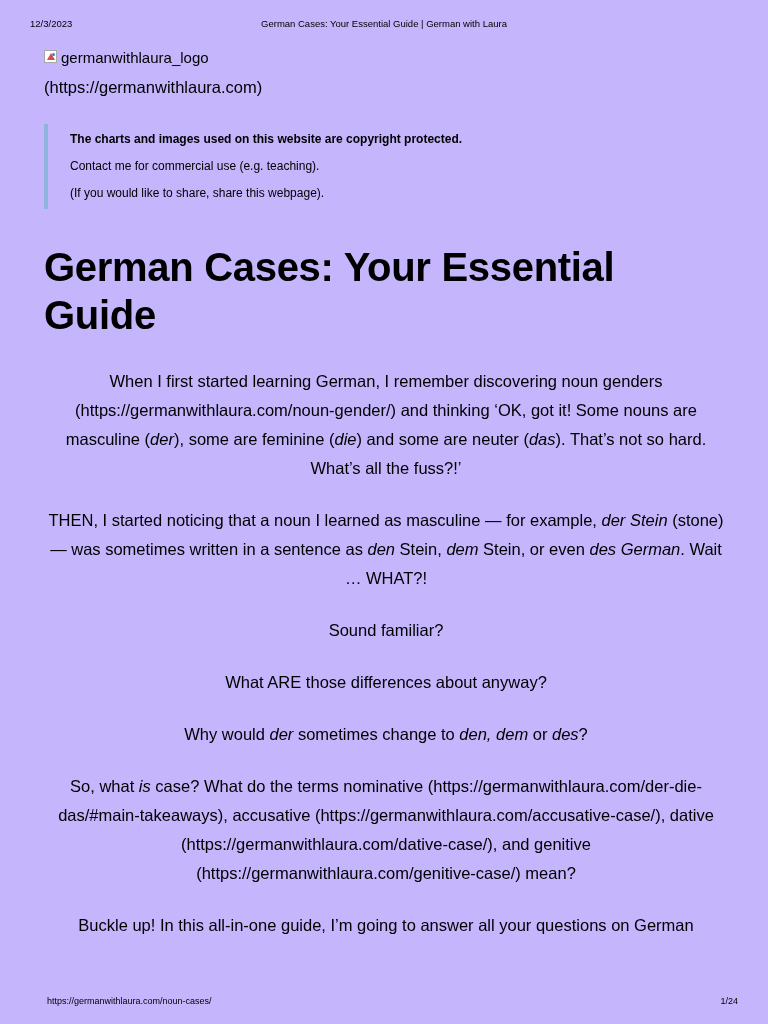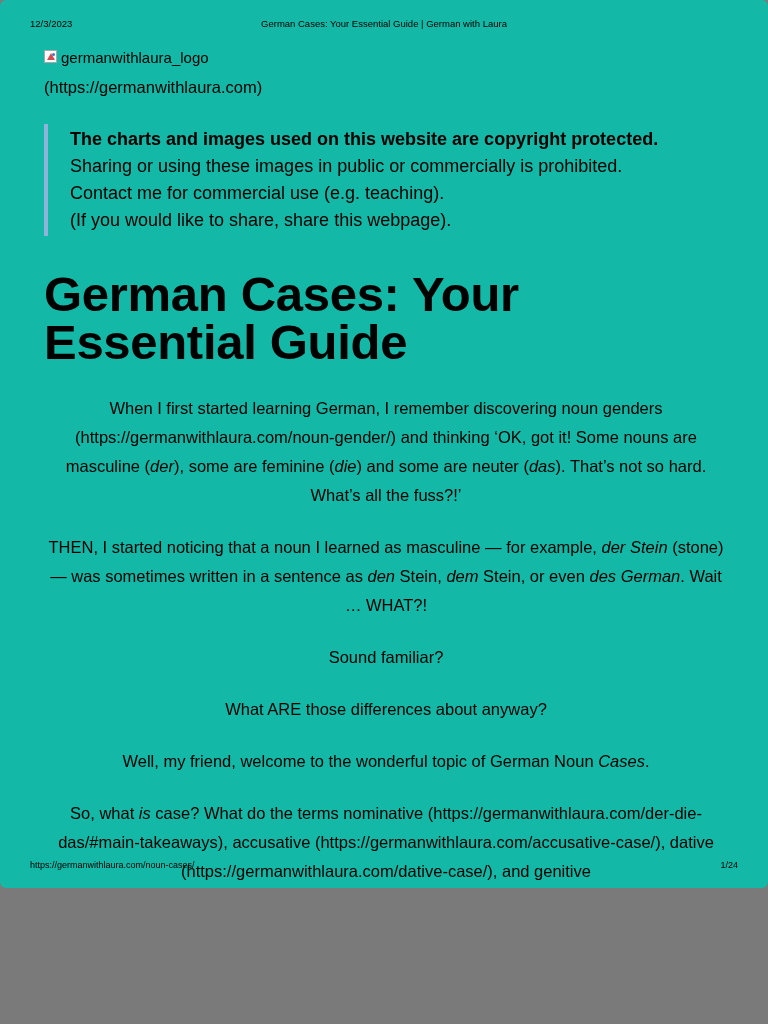--- a/index.html
+++ b/index.html
@@ -5,26 +5,25 @@
   html, body {
     margin: 0;
     padding: 0;
     background: #7a7a7a;
   }
   body {
     font-family: "Liberation Sans", sans-serif;
   }
   .page {
     width: 768px;
-    height: 888px;
-    background: #14b8a6;
+    height: 1024px;
+    background: #c4b5fd;
     position: relative;
     box-sizing: border-box;
     overflow: hidden;
-    border-radius: 6px;
   }
 
   
   .print-header {
     position: absolute;
     top: 18px;
     left: 0;
     right: 0;
     height: 16px;
     font-size: 9.5px;
@@ -50,21 +49,21 @@
     position: absolute;
     bottom: 14px;
     left: 0;
     right: 0;
     height: 14px;
     font-size: 9px;
     color: #000;
   }
   .print-footer .pf-url {
     position: absolute;
-    left: 30px;
+    left: 47px;
     top: 0;
     text-align: center;
   }
   .print-footer .pf-page {
     position: absolute;
     right: 30px;
     top: 0;
   }
 
   
@@ -125,31 +124,31 @@
     line-height: 22px;
   }
 
   
   .callout {
     margin-top: 26px;
     border-left: 4px solid #8fb4d9;
     padding: 2px 0 2px 22px;
   }
   .callout .line {
-    font-size: 18px;
+    font-size: 12px;
     line-height: 27px;
     color: #000;
   }
   .callout .line.bold {
     font-weight: bold;
   }
 
   
   h1.article-title {
-    font-size: 49px;
+    font-size: 40px;
     line-height: 48px;
     font-weight: bold;
     margin: 34px 0 0 0;
     letter-spacing: -0.3px;
     color: #000;
   }
 
   
   p.body {
     font-size: 16.5px;
@@ -178,37 +177,36 @@
     <div class="logo-block">
       <span class="broken-img">
         <span class="bi-glyph"></span>
         <span>germanwithlaura_logo</span>
       </span>
       <div class="logo-url">(https://germanwithlaura.com)</div>
     </div>
 
     <div class="callout">
       <div class="line bold">The charts and images used on this website are copyright protected.</div>
-      <div class="line">Sharing or using these images in public or commercially is prohibited.</div>
       <div class="line">Contact me for commercial use (e.g. teaching).</div>
       <div class="line">(If you would like to share, share this webpage).</div>
     </div>
 
     <h1 class="article-title">German Cases: Your Essential Guide</h1>
 
     <p class="body first"><span>When I first started learning German, I remember discovering noun genders (https://germanwithlaura.com/noun-gender/) and thinking ‘OK, got it! Some nouns are masculine (</span><span class="i">der</span><span>), some are feminine (</span><span class="i">die</span><span>) and some are neuter (</span><span class="i">das</span><span>). That’s not so hard. What’s all the fuss?!’</span></p>
 
     <p class="body"><span>THEN, I started noticing that a noun I learned as masculine — for example, </span><span class="i">der Stein</span><span> (stone) — was sometimes written in a sentence as </span><span class="i">den</span><span> Stein, </span><span class="i">dem</span><span> Stein, or even </span><span class="i">des German</span><span>. Wait … WHAT?!</span></p>
 
     <p class="body">Sound familiar?</p>
 
     <p class="body">What ARE those differences about anyway?</p>
 
-
-    <p class="body"><span>Well, my friend, welcome to the wonderful topic of German Noun </span><span class="i">Cases</span><span>.</span></p>
+    <p class="body"><span>Why would </span><span class="i">der</span><span> sometimes change to </span><span class="i">den, dem</span><span> or </span><span class="i">des</span><span>?</span></p>
+
 
     <p class="body"><span>So, what </span><span class="i">is</span><span> case? What do the terms nominative (https://germanwithlaura.com/der-die-das/#main-takeaways), accusative (https://germanwithlaura.com/accusative-case/), dative (https://germanwithlaura.com/dative-case/), and genitive (https://germanwithlaura.com/genitive-case/) mean?</span></p>
 
     <p class="body">Buckle up! In this all-in-one guide, I’m going to answer all your questions on German</p>
 
   </div>
 
   <div class="print-footer">
     <span class="pf-url">https://germanwithlaura.com/noun-cases/</span>
     <span class="pf-page">1/24</span>

